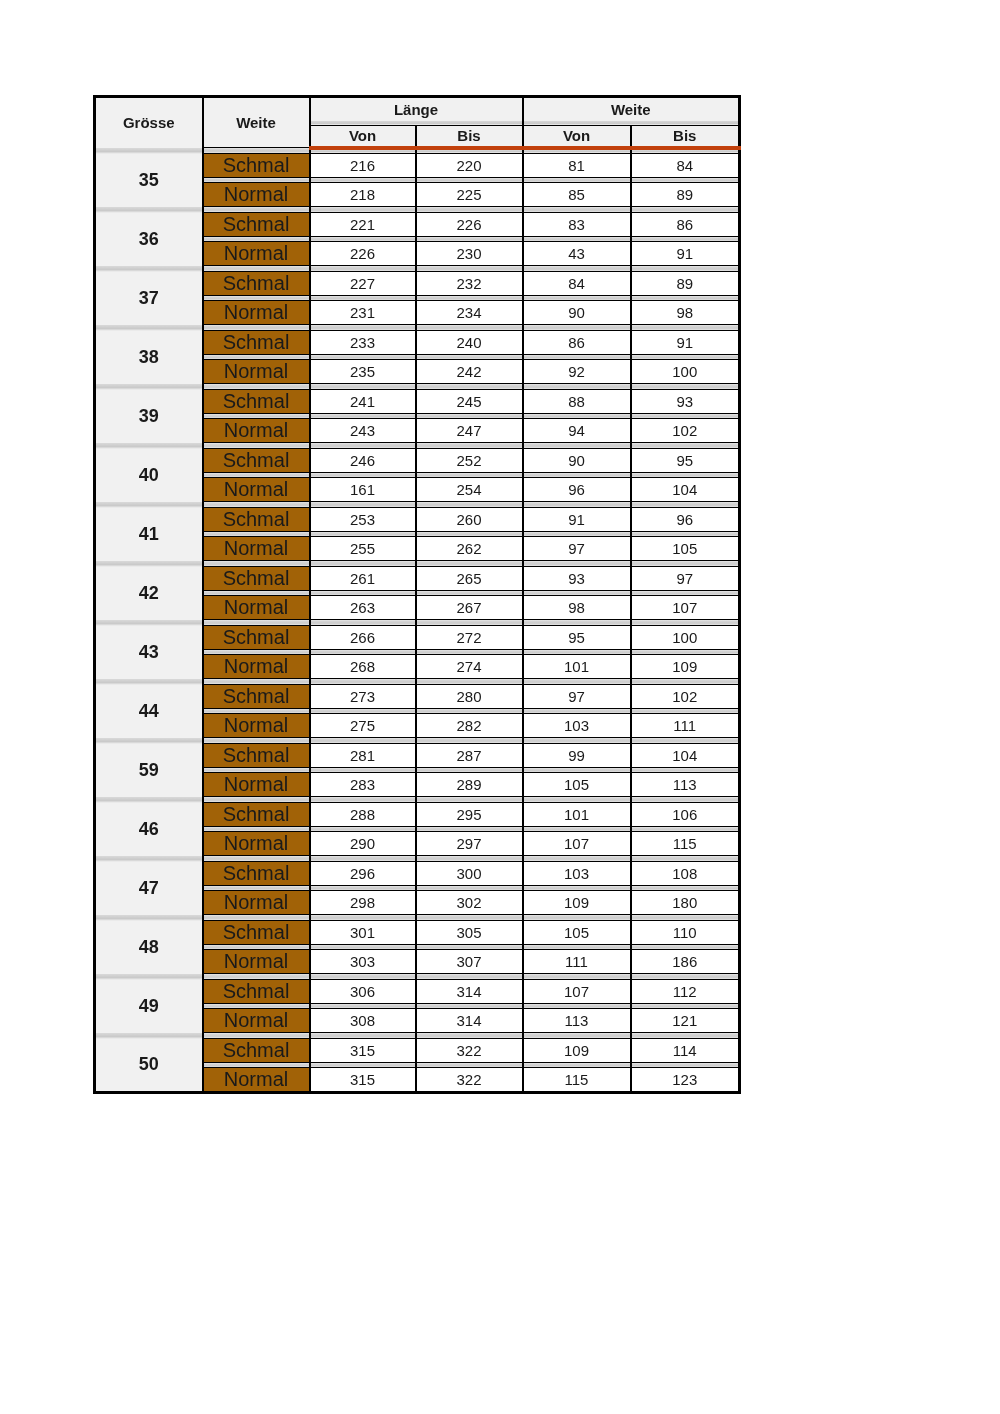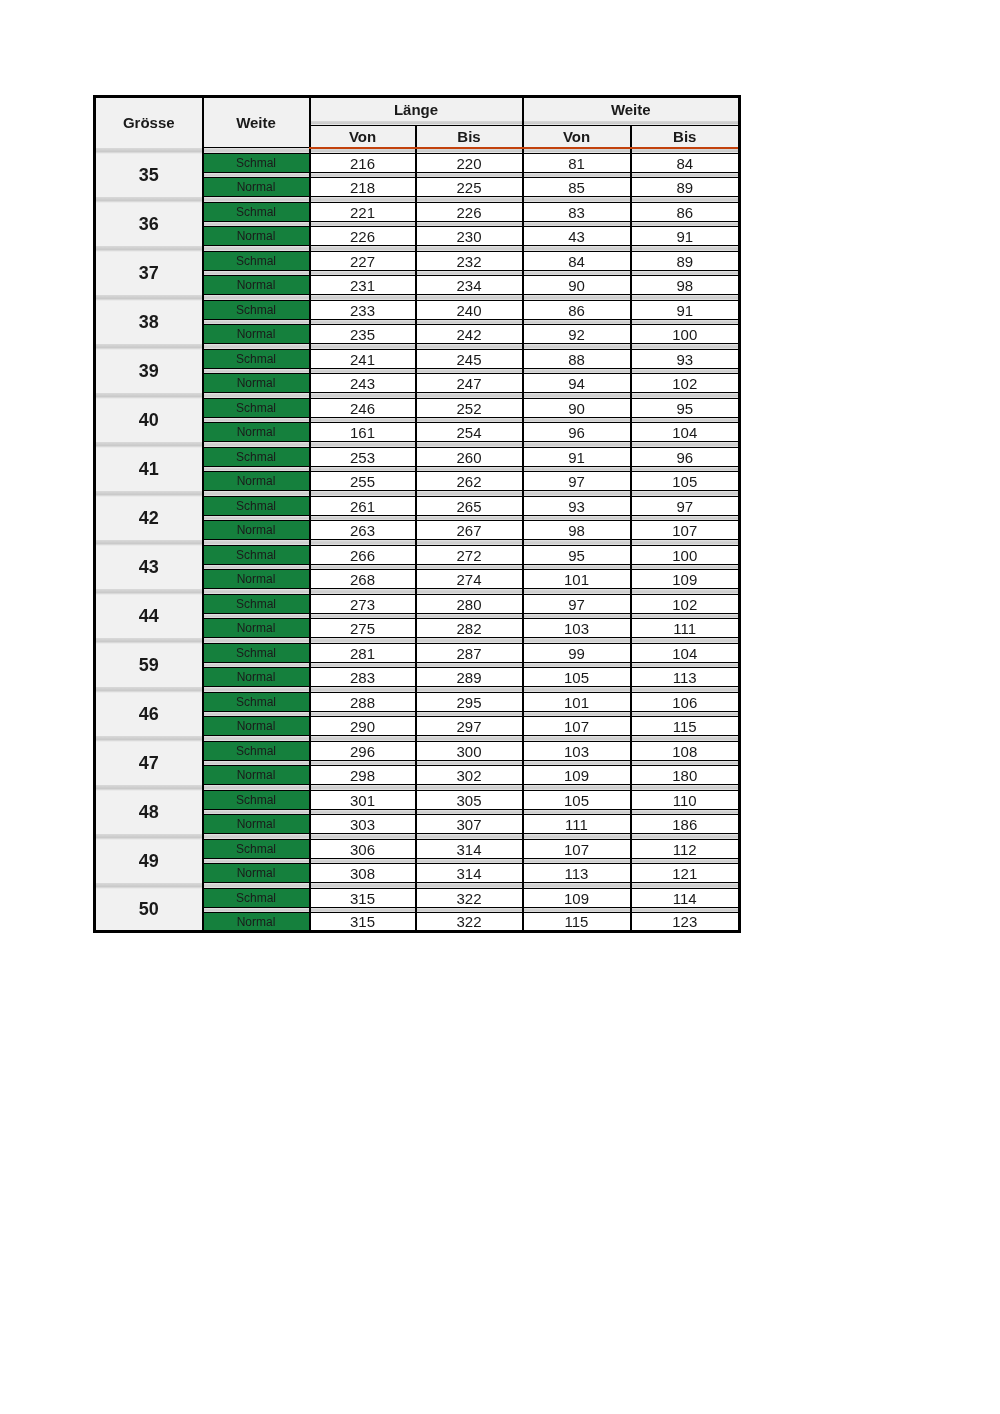--- a/index.html
+++ b/index.html
@@ -33,37 +33,37 @@
 
   .hdr {
     font-weight: bold;
     background: #f1f1f1;
     font-size: 15px;
   }
   .hdr.bigcell { border-bottom: 1px solid #000; }
   .hdr.corner { border-bottom: none; }
   tr.hrow1 td { height: 24px; }
   tr.hrow2 td { height: 22px; }
-  tr.hrow2 td.sub { border-top: 1px solid #000; border-bottom: 2px solid #c2410c; }
+  tr.hrow2 td.sub { border-top: 1px solid #000; border-bottom: 4px solid #c2410c; }
 
   tr.band-row td { height: 5px; }
   tr.group-band td { height: 6px; }
   .band-cell {
     background: linear-gradient(to bottom, #d9d9d9 0%, #c9c9c9 60%, #f3f3f3 100%);
   }
 
   tr.data-row td { height: 19px; }
   .size-cell {
     background: #f1f1f1;
     font-weight: bold;
     font-size: 18px;
   }
   .label-cell {
-    background: #15803d;
-    font-size: 12px;
+    background: #a16207;
+    font-size: 20px;
   }
   .num-cell {
     background: #ffffff;
     font-size: 15px;
   }
 </style>
 </head>
 <body>
 
 <div class="page">

